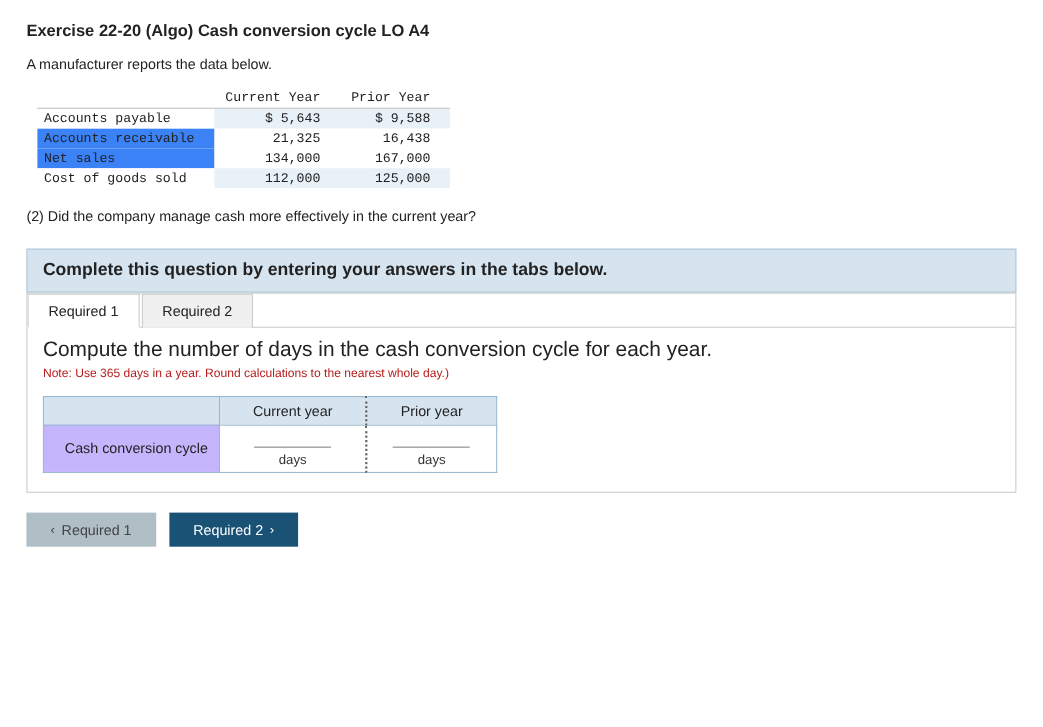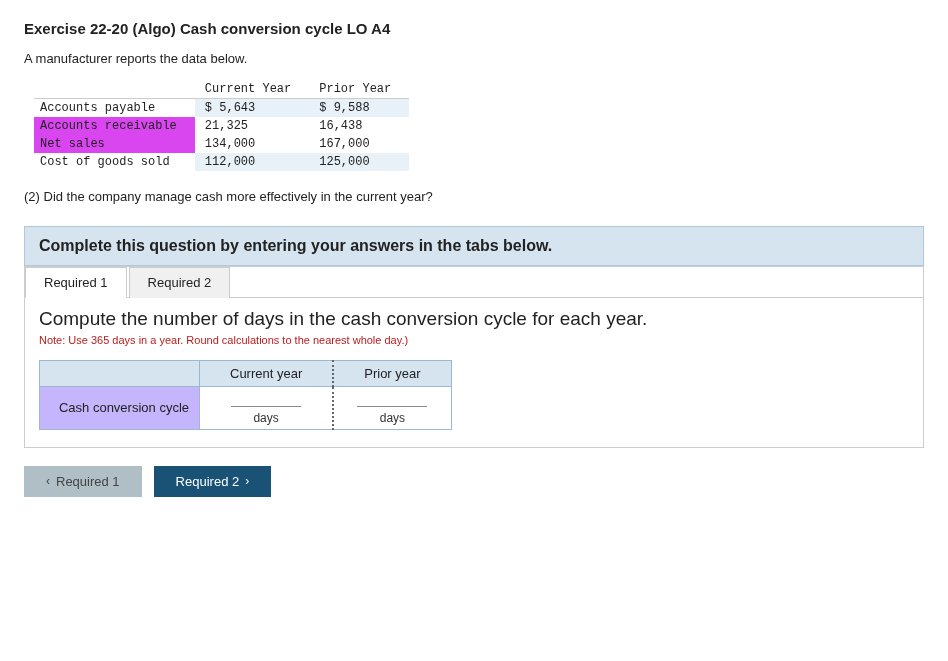--- a/index.html
+++ b/index.html
@@ -38,24 +38,24 @@
     .data-table td {
       padding: 2px 18px 2px 10px;
       background: #e8f0f8;
     }
     .data-table td:first-child {
       background: #fff;
       text-align: left;
       padding-left: 6px;
     }
     .data-table td {
-      text-align: left;
+      text-align: right;
     }
     .row-alt td { background: #fff; }
-    .row-alt td:first-child { background: #d946ef; }
+    .row-alt td:first-child { background: #3b82f6; }
 
     .questions {
       font-size: 13px;
       margin-bottom: 18px;
       line-height: 1.6;
     }
 
     
     .instruction-box {
       background: #d6e4f0;

